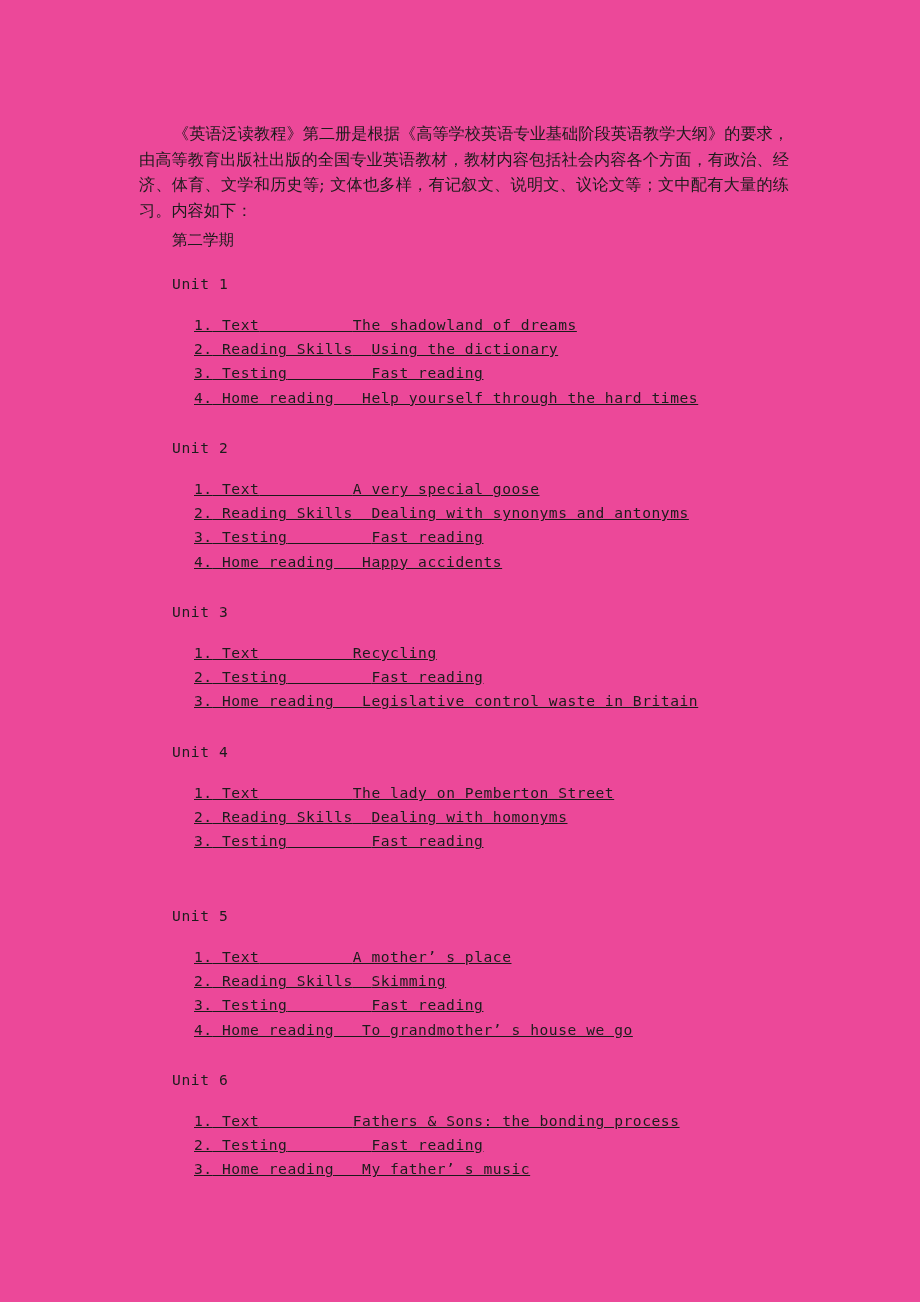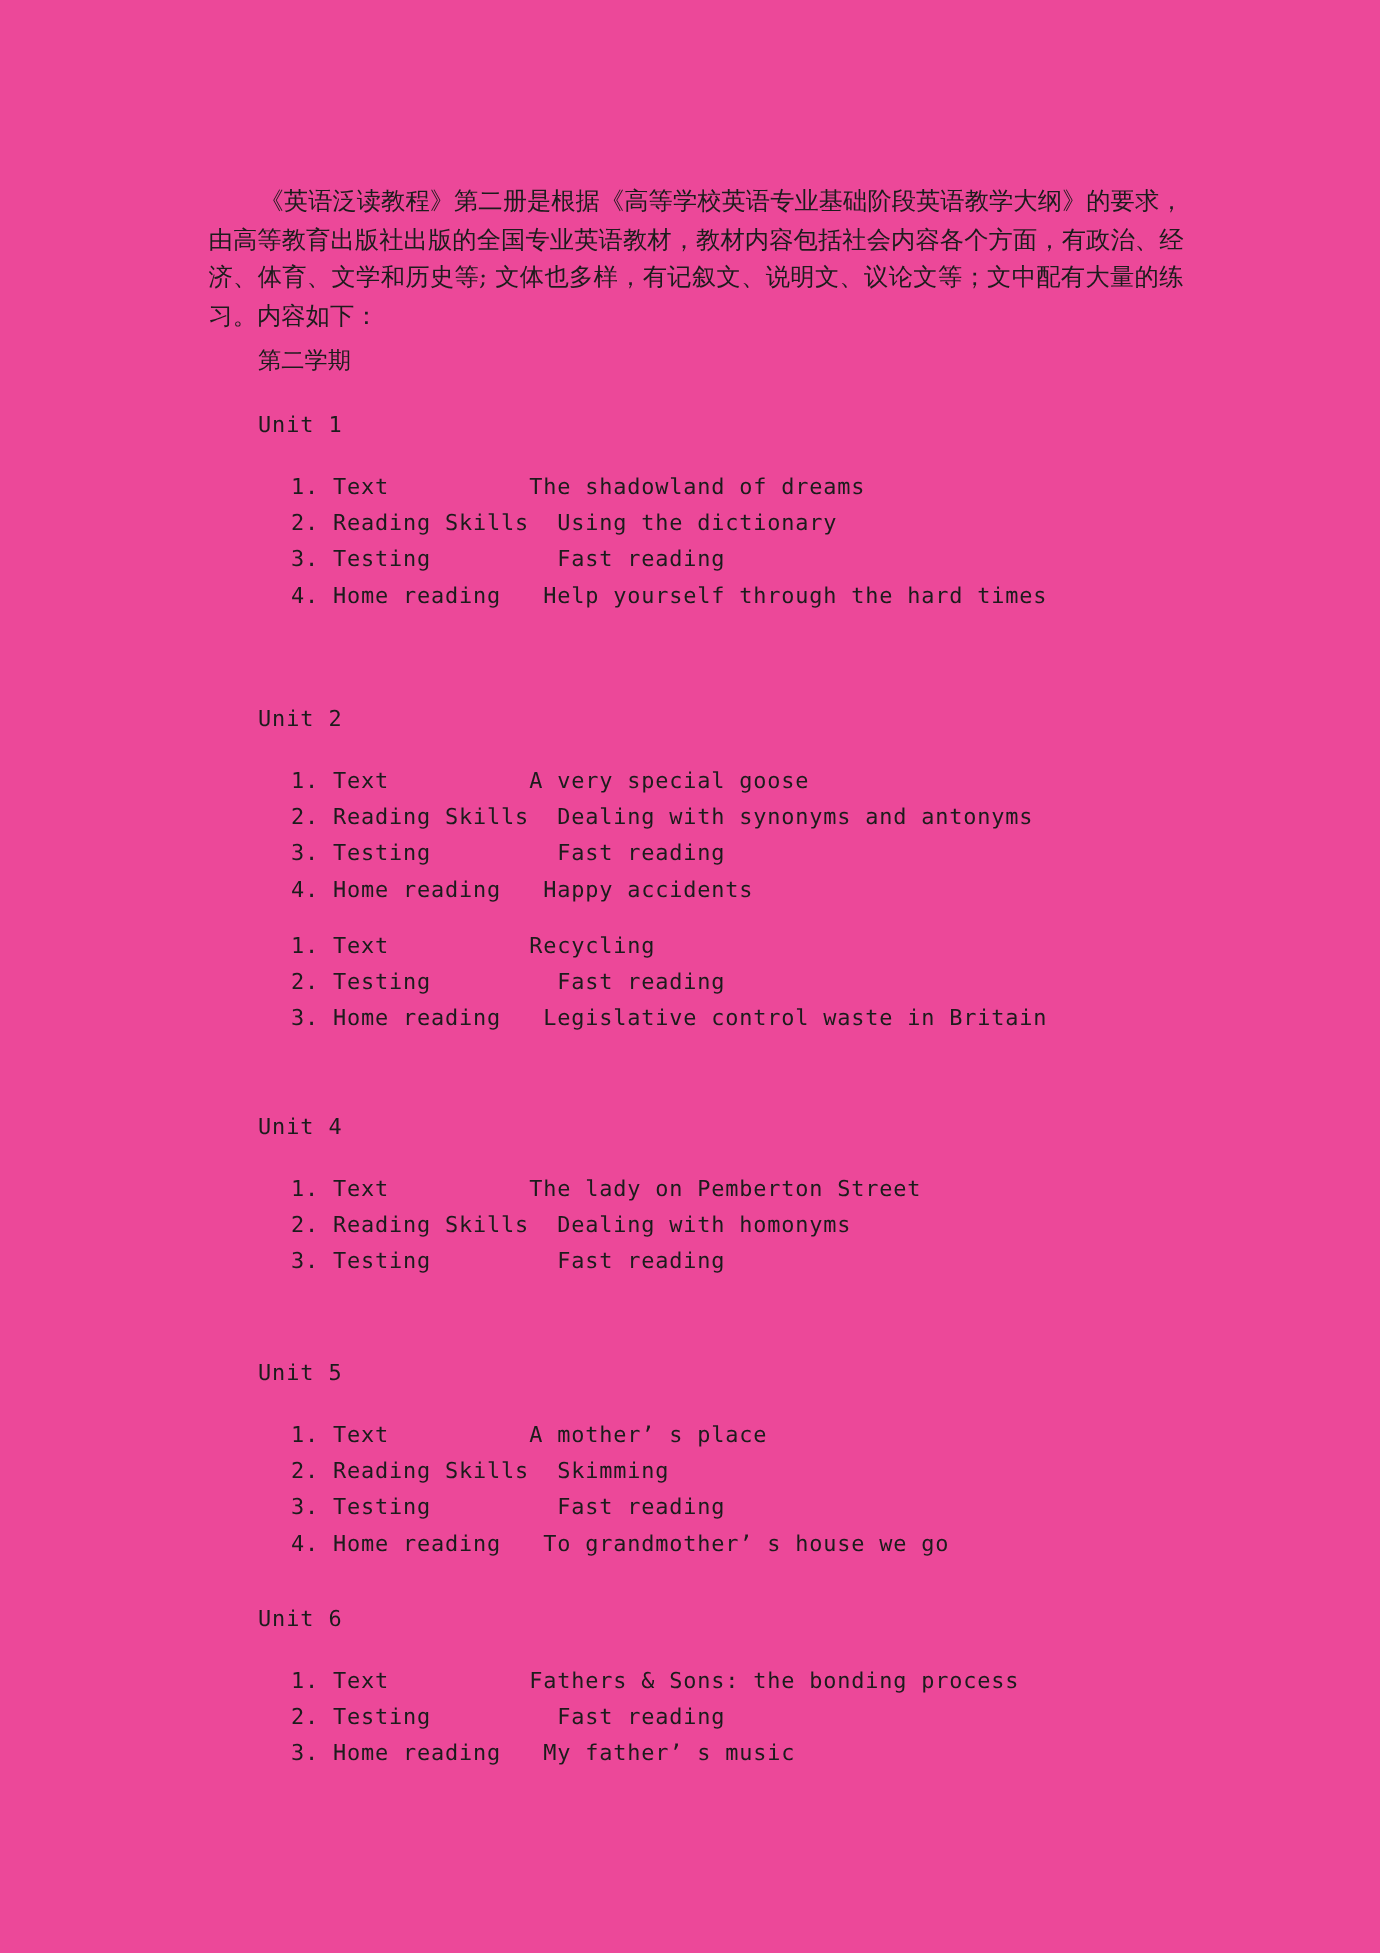--- a/index.html
+++ b/index.html
@@ -65,37 +65,38 @@
     line-height: 22px;
     letter-spacing: 0.6px;
     color: #1c1c1c;
     white-space: pre;
   }
   .unit-items {
     margin: 0;
     padding: 0;
     list-style: none;
     margin-top: 18px;
+    text-decoration: underline;
   }
   .unit-items li {
     font-family: "DejaVu Sans Mono", "Liberation Mono", monospace;
     font-size: 14.6px;
     line-height: 24.2px;
     letter-spacing: 0.55px;
     color: #1c1c1c;
     white-space: pre;
     padding-left: 22px;
   }
   .li-num { display: inline; }
   .li-label { display: inline; }
   .li-desc { display: inline; }
 
   
   #unit-0 { top: 273px; }
-  #unit-1 { top: 437px; margin-top: 32px; }
+  #unit-1 { top: 437px; }
   #unit-2 { top: 601px; }
   #unit-3 { top: 741px; }
   #unit-4 { top: 905px; }
   #unit-5 { top: 1069px; }
 </style>
 </head>
 <body>
 
 <div id="page">
 
@@ -117,20 +118,21 @@
     <div class="unit-title">Unit 2</div>
     <ol class="unit-items">
         <li><span class="li-num">1.</span> <span class="li-label">Text</span><span>          </span><span class="li-desc">A very special goose</span></li>
         <li><span class="li-num">2.</span> <span class="li-label">Reading Skills</span><span>  </span><span class="li-desc">Dealing with synonyms and antonyms</span></li>
         <li><span class="li-num">3.</span> <span class="li-label">Testing</span><span>         </span><span class="li-desc">Fast reading</span></li>
         <li><span class="li-num">4.</span> <span class="li-label">Home reading</span><span>   </span><span class="li-desc">Happy accidents</span></li>
       </ol>
   </div>
 
   <div class="unit" id="unit-2">
+    <div class="unit-title">Unit 3</div>
     <ol class="unit-items">
         <li><span class="li-num">1.</span> <span class="li-label">Text</span><span>          </span><span class="li-desc">Recycling</span></li>
         <li><span class="li-num">2.</span> <span class="li-label">Testing</span><span>         </span><span class="li-desc">Fast reading</span></li>
         <li><span class="li-num">3.</span> <span class="li-label">Home reading</span><span>   </span><span class="li-desc">Legislative control waste in Britain</span></li>
       </ol>
   </div>
 
   <div class="unit" id="unit-3">
     <div class="unit-title">Unit 4</div>
     <ol class="unit-items">

